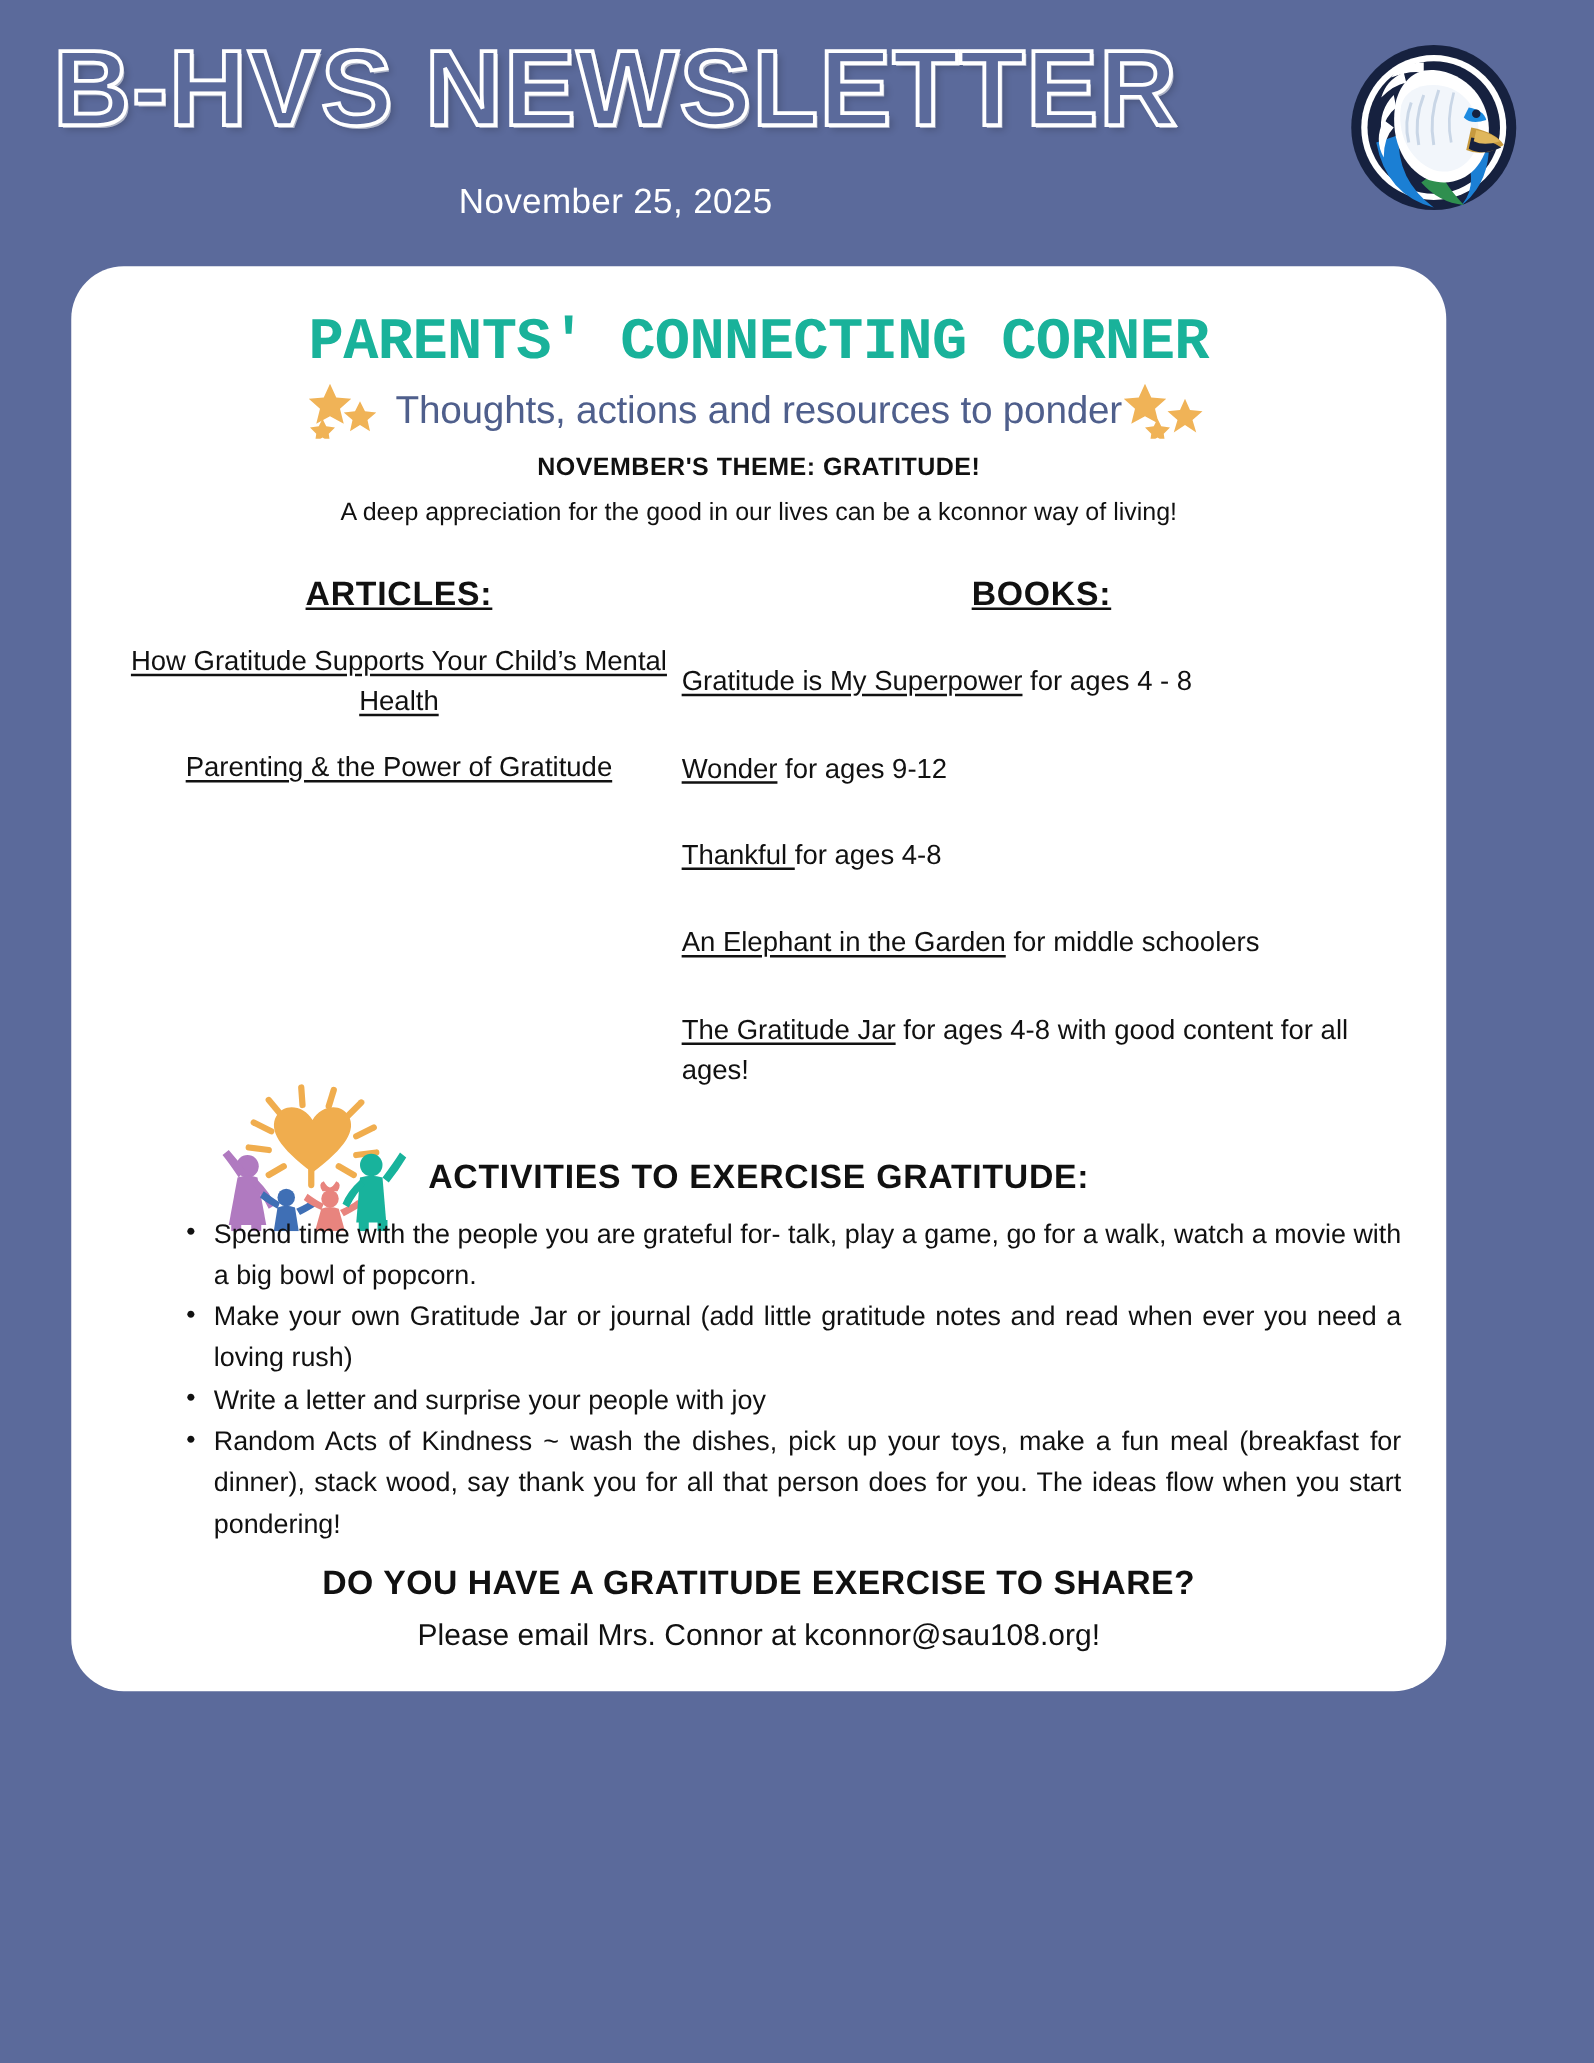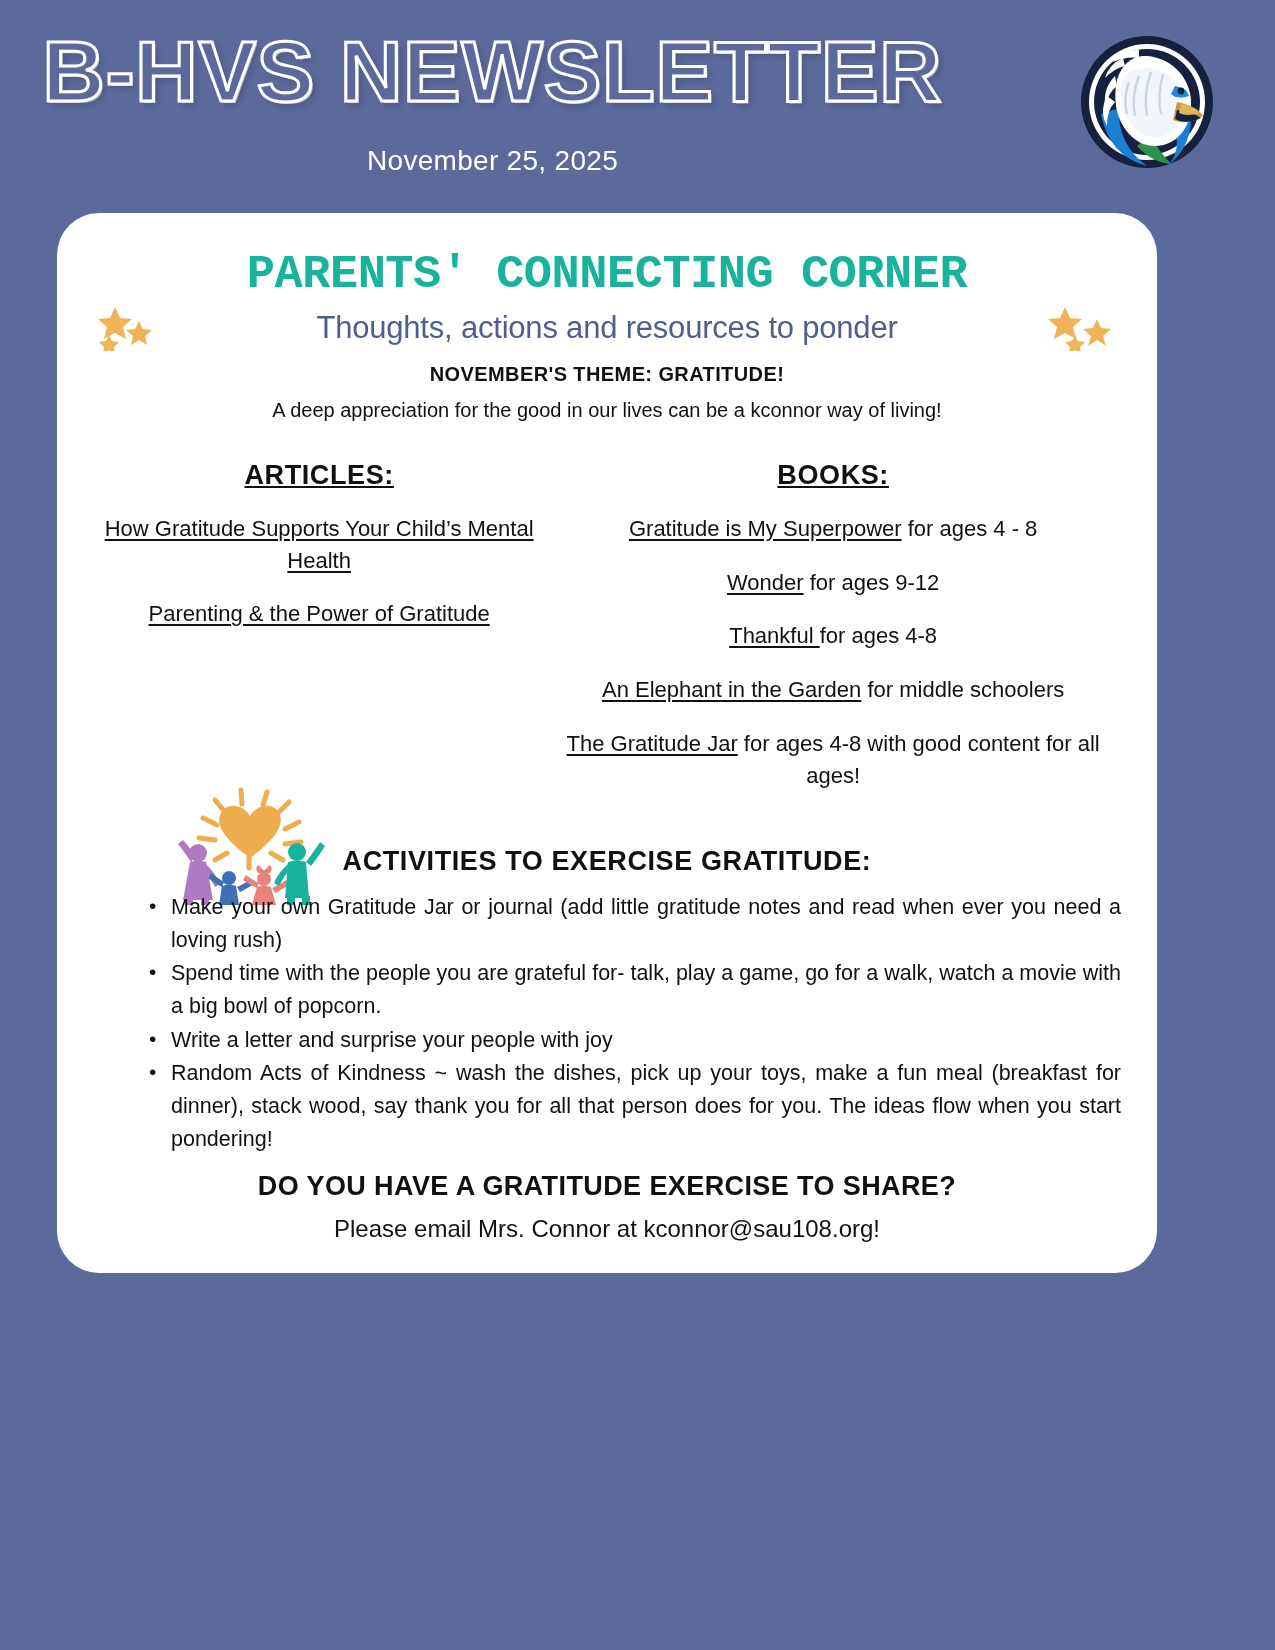--- a/index.html
+++ b/index.html
@@ -81,21 +81,21 @@
     font-weight: bold;
     letter-spacing: -0.5px;
     line-height: 1.1;
     margin-top: 12px;
     font-family: Liberation Mono, monospace;
   }
 
   .subtitle-row {
     display: flex;
     align-items: center;
-    justify-content: space-between;
+    justify-content: center;
     margin-top: 4px;
     gap: 2px;
   }
 
   .subtitle-text {
     color: #4f5f8c;
     font-size: 31px;
     letter-spacing: -0.2px;
     white-space: nowrap;
   }
@@ -148,25 +148,25 @@
     margin-top: 22px;
   }
   .article-item a,
   .article-item .lnk {
     color: #111111;
     text-decoration: underline;
     text-underline-offset: 3px;
   }
 
   .book-item {
-    text-align: center;
+    text-align: left;
     font-size: 22px;
     color: #111111;
     line-height: 1.45;
-    margin-top: 22px;
+    margin-top: 38px;
   }
   .book-item:first-of-type { margin-top: 14px; }
   .book-title {
     text-decoration: underline;
     text-underline-offset: 3px;
   }
 
   
   .activities-zone {
     position: relative;
@@ -389,22 +389,22 @@
         <path d="M143 82 q9 -12 14 -20 l5 4 q-6 10 -14 20 z" fill="#18b39c"></path>
         <path d="M125 84 q-10 9 -14 19 l5 3 q6 -12 13 -18 z" fill="#18b39c"></path>
         <rect x="124" y="116" width="8" height="9" fill="#18b39c"></rect>
         <rect x="139" y="116" width="8" height="9" fill="#18b39c"></rect>
       </svg>
     </div>
 
     <div class="activities-head">ACTIVITIES TO EXERCISE GRATITUDE:</div>
 
     <ul class="activities">
+      <li>Spend time with the people you are grateful for- talk, play a game, go for a walk, watch a movie with a big bowl of popcorn.</li>
       <li>Make your own Gratitude Jar or journal (add little gratitude notes and read when ever you need a loving rush)</li>
-      <li>Spend time with the people you are grateful for- talk, play a game, go for a walk, watch a movie with a big bowl of popcorn.</li>
       <li>Write a letter and surprise your people with joy</li>
       <li>Random Acts of Kindness ~ wash the dishes, pick up your toys, make a fun meal (breakfast for dinner), stack wood, say thank you for all that person does for you. The ideas flow when you start pondering!</li>
     </ul>
   </div>
 
   <div class="share-head">DO YOU HAVE A GRATITUDE EXERCISE TO SHARE?</div>
 
   <div class="share-email">Please email Mrs. Connor at kconnor@sau108.org!</div>
 </div>
 

